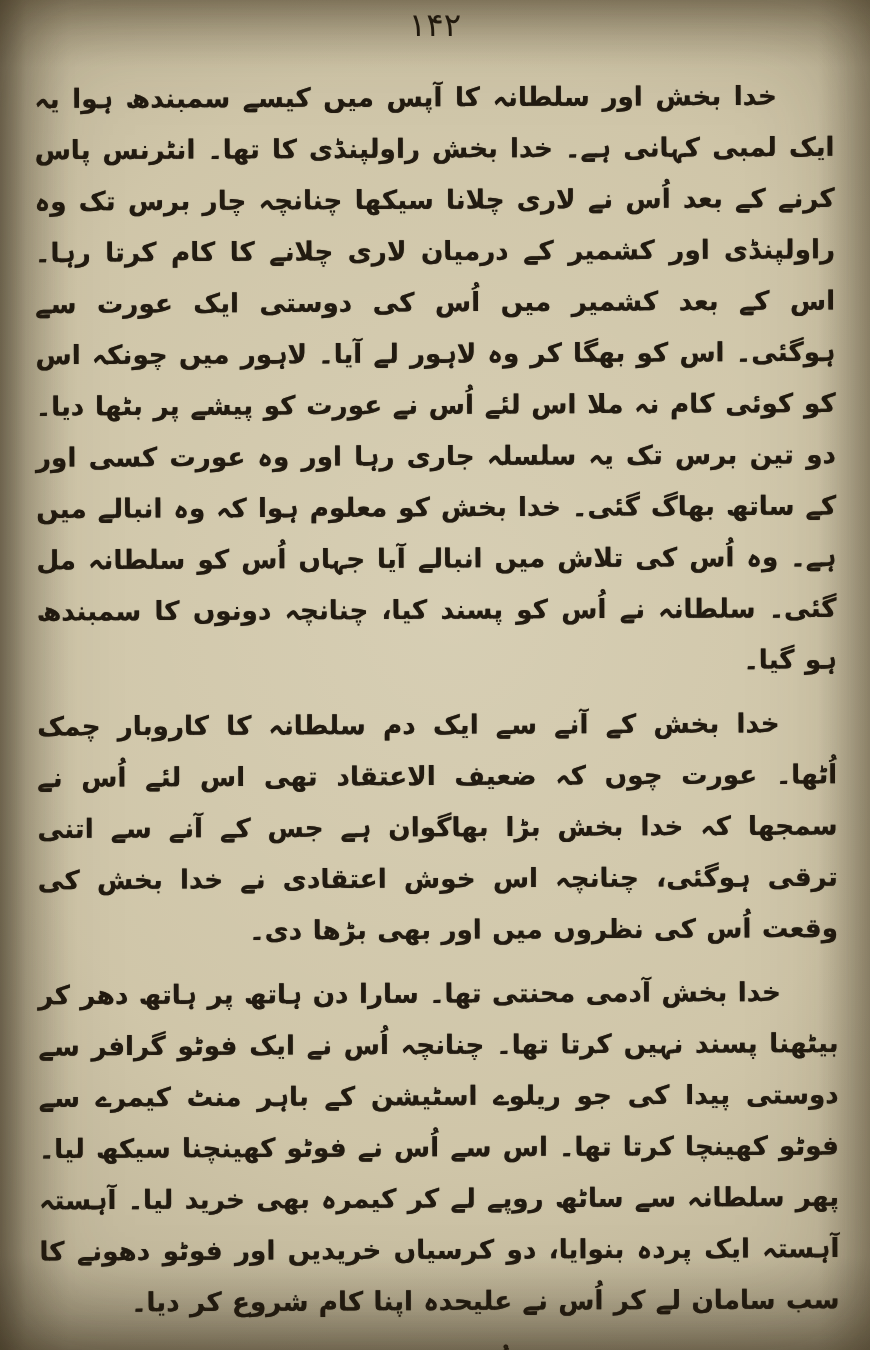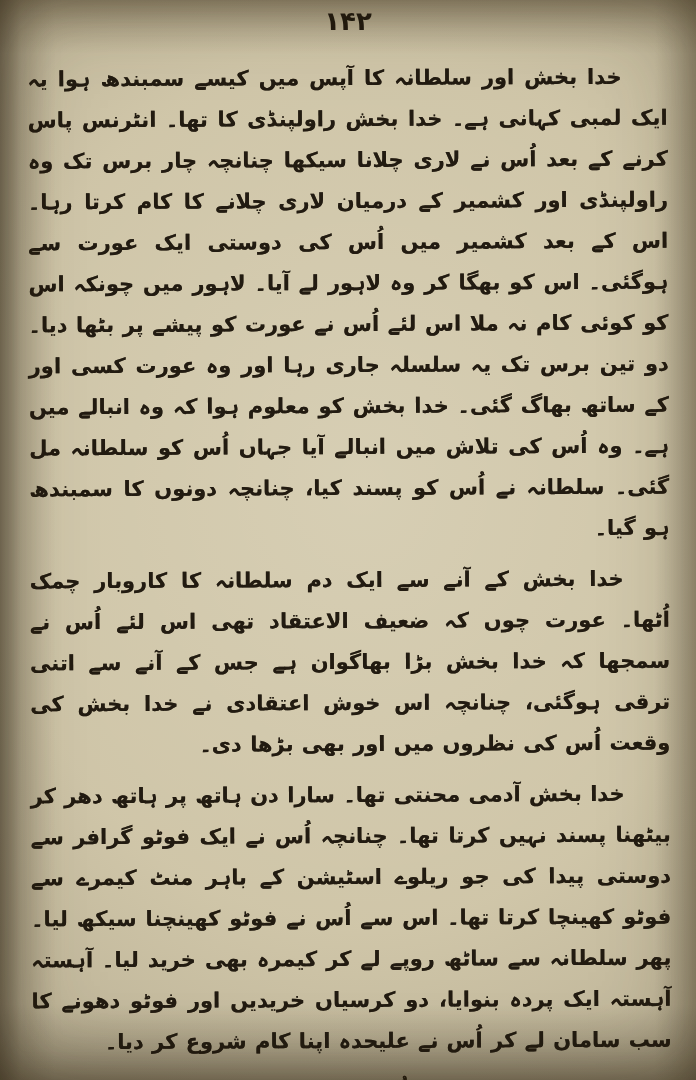--- a/index.html
+++ b/index.html
@@ -35,21 +35,21 @@
       inset -10px 0 30px rgba(40,28,10,0.15);
   }
 
   .page-number {
     position: absolute;
     top: 6px;
     left: 0;
     right: 0;
     text-align: center;
     font-size: 26px;
-    font-weight: bold;
+    font-weight: normal;
     color: #211a10;
     letter-spacing: 2px;
   }
 
   .text-block {
     position: absolute;
     top: 58px;
     right: 26px;
     left: 30px;
     color: #221b11;

